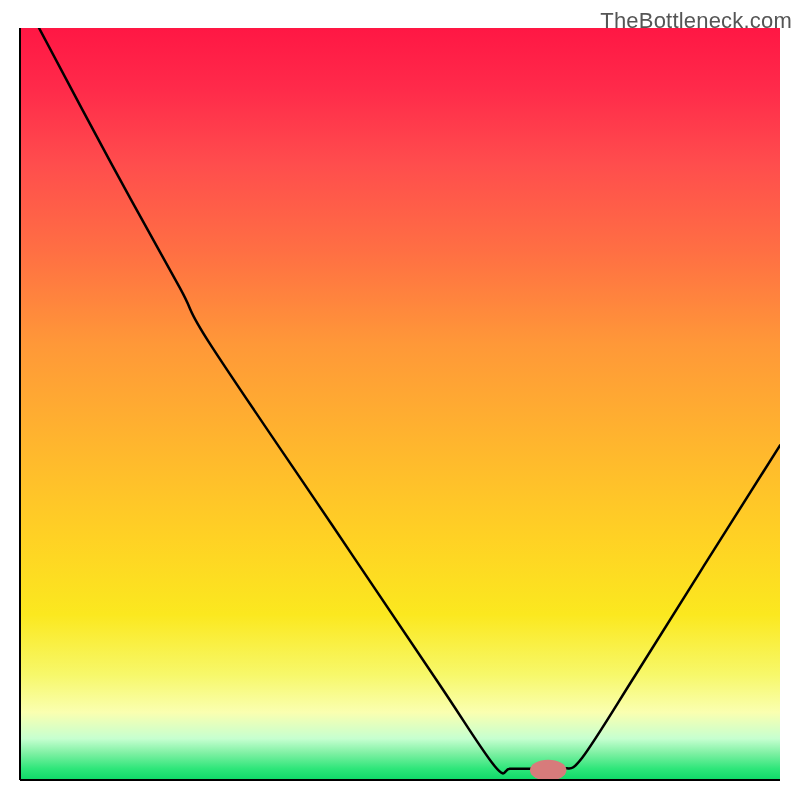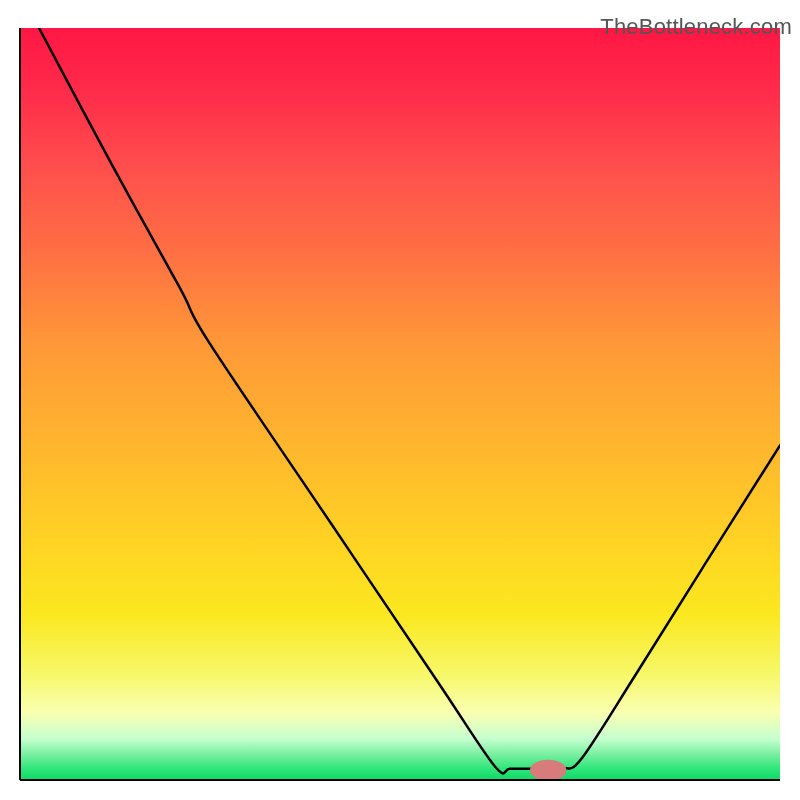--- a/index.html
+++ b/index.html
@@ -10,21 +10,21 @@
     position: relative;
     font-family: Arial, sans-serif;
   }
   .chart-container {
     width: 800px;
     height: 800px;
     position: relative;
   }
   .watermark {
     position: absolute;
-    top: 14px;
+    top: 8px;
     right: 8px;
     color: #555;
     font-size: 22px;
     font-weight: 500;
     z-index: 10;
     letter-spacing: 0.2px;
   }
   svg {
     display: block;
   }

